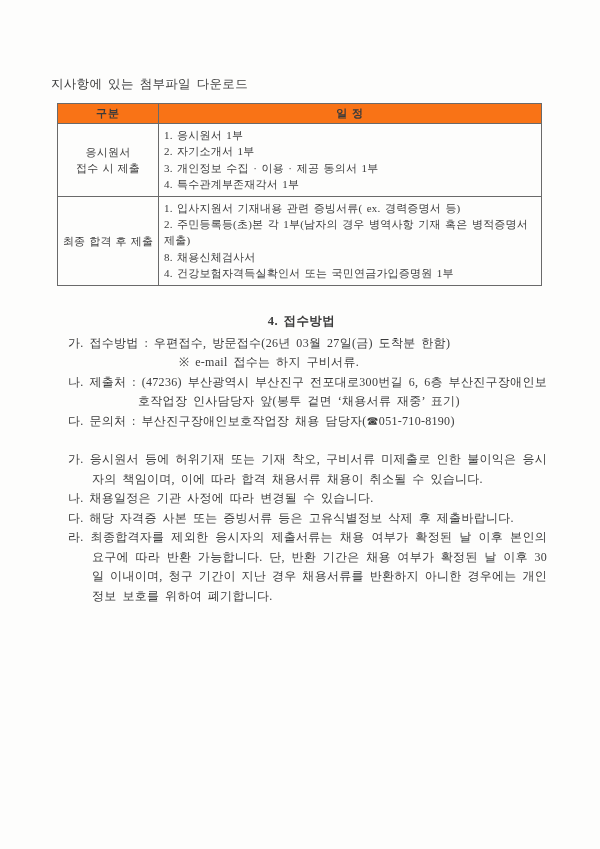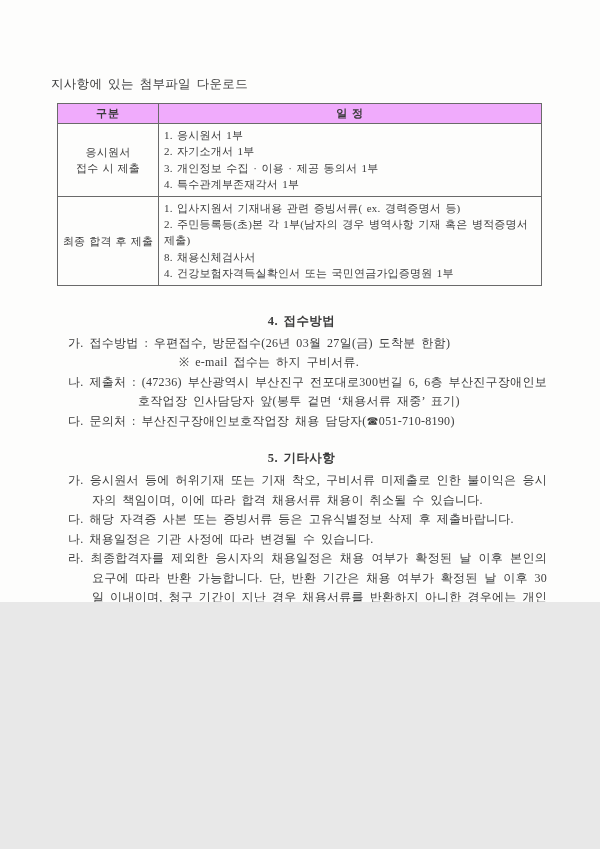--- a/index.html
+++ b/index.html
@@ -3,21 +3,21 @@
 <meta charset="utf-8">
 <style>
   html, body {
     margin: 0;
     padding: 0;
     background: #e8e8e8;
   }
   .page {
     position: relative;
     width: 600px;
-    height: 602px;
+    height: 849px;
     margin: 0 auto;
     background: #fdfdfc;
     color: #3b3b3b;
     font-family: "Liberation Serif", "DejaVu Serif", serif;
     box-sizing: border-box;
     padding: 77px 54px 0 51px;
     overflow: hidden;
   }
   .intro-line {
     font-size: 12.5px;
@@ -35,21 +35,21 @@
     font-size: 11px;
     color: #3b3b3b;
   }
   table.doc-table col.c1 { width: 101px; }
   table.doc-table th,
   table.doc-table td {
     border: 1px solid #6a6a6a;
     vertical-align: middle;
   }
   table.doc-table th {
-    background: #f0abfc;
+    background: #f97316;
     font-weight: bold;
     text-align: center;
     height: 17px;
     padding: 1px 2px;
     letter-spacing: 1px;
   }
   td.row-label {
     text-align: center;
     white-space: pre-line;
     line-height: 16px;
@@ -152,22 +152,21 @@
       <div class="item hang">
         <span>가. 접수방법 : 우편접수, 방문접수(26년 03월 27일(금) 도착분 한함)</span>
         <div class="note">※ e-mail 접수는 하지 구비서류.</div>
       </div>
       <div class="item hang-deep last-left">나. 제출처 : (47236) 부산광역시 부산진구 전포대로300번길 6, 6층 부산진구장애인보호작업장 인사담당자 앞(봉투 겉면 ‘채용서류 재중’ 표기)</div>
       <div class="item hang">다. 문의처 : 부산진구장애인보호작업장 채용 담당자(☎051-710-8190)</div>
     </div>
   </div>
 
   <div class="section section-5">
-    <div class="section-title">5. 기타사항</div>
     <div class="sec-items">
       <div class="item hang last-left">가. 응시원서 등에 허위기재 또는 기재 착오, 구비서류 미제출로 인한 불이익은 응시자의 책임이며, 이에 따라 합격 채용서류 채용이 취소될 수 있습니다.</div>
+      <div class="item hang">나. 채용일정은 기관 사정에 따라 변경될 수 있습니다.</div>
       <div class="item hang">다. 해당 자격증 사본 또는 증빙서류 등은 고유식별정보 삭제 후 제출바랍니다.</div>
-      <div class="item hang">나. 채용일정은 기관 사정에 따라 변경될 수 있습니다.</div>
-      <div class="item hang last-left">라. 최종합격자를 제외한 응시자의 채용일정은 채용 여부가 확정된 날 이후 본인의 요구에 따라 반환 가능합니다. 단, 반환 기간은 채용 여부가 확정된 날 이후 30일 이내이며, 청구 기간이 지난 경우 채용서류를 반환하지 아니한 경우에는 개인정보 보호를 위하여 폐기합니다.</div>
+      <div class="item hang last-left">라. 최종합격자를 제외한 응시자의 제출서류는 채용 여부가 확정된 날 이후 본인의 요구에 따라 반환 가능합니다. 단, 반환 기간은 채용 여부가 확정된 날 이후 30일 이내이며, 청구 기간이 지난 경우 채용서류를 반환하지 아니한 경우에는 개인정보 보호를 위하여 폐기합니다.</div>
     </div>
   </div>
 
 </div>
 
 </body></html>

